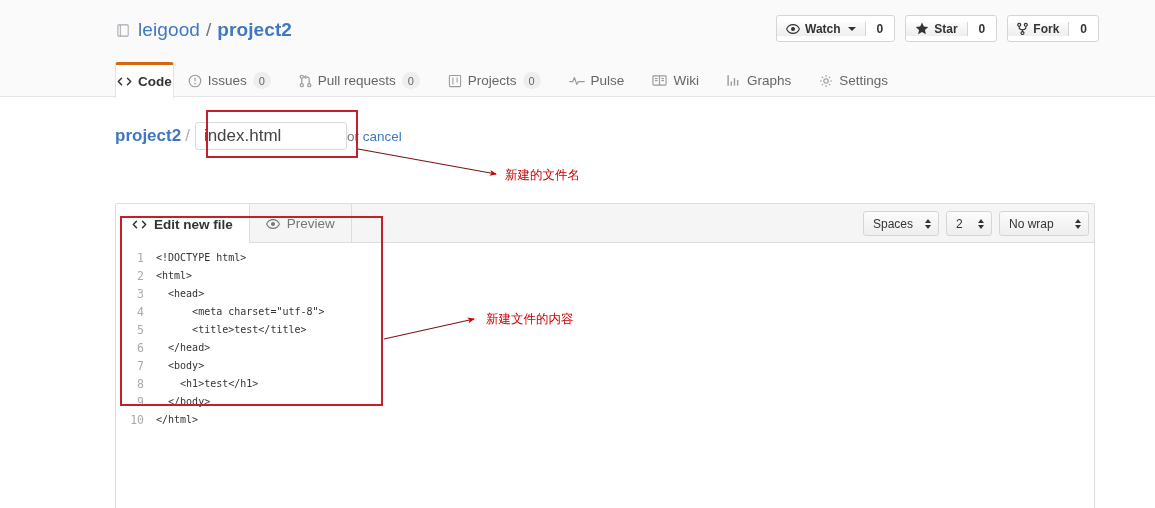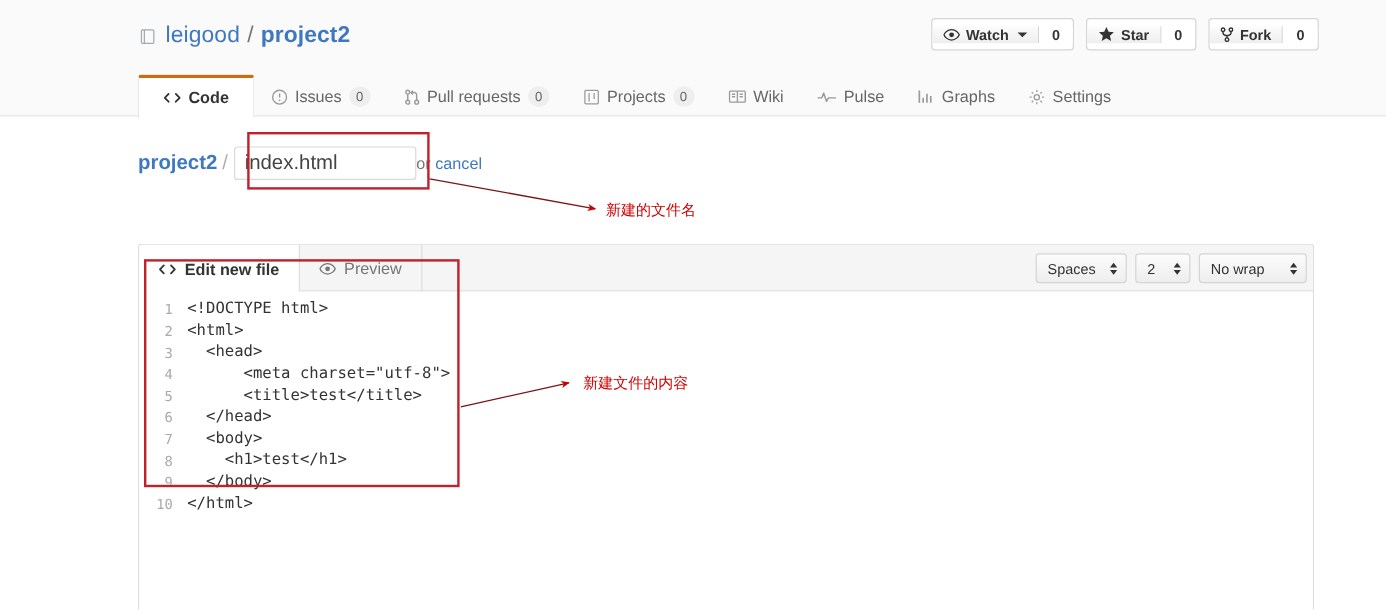--- a/index.html
+++ b/index.html
@@ -121,21 +121,21 @@
   .navtab.active {
     background: #fff;
     color: #333;
     font-weight: bold;
     border: 1px solid #e5e5e5;
     border-bottom: 1px solid #fff;
     border-radius: 3px 3px 0 0;
     border-top: 3px solid #d26911;
     height: 37px;
     margin-bottom: -1px;
-    padding: 0 20px;
+    padding: 0 1px;
   }
   .navtab.active .tab-ico { color: #333; }
   .counter {
     display: inline-flex; align-items: center; justify-content: center;
     min-width: 18px; height: 17px;
     padding: 0 5px;
     background: #eeeeee;
     border-radius: 9px;
     font-size: 11px;
     color: #666;
@@ -282,21 +282,21 @@
   .ln {
     width: 40px;
     text-align: right;
     padding-right: 12px;
     font-size: 11.5px;
     color: #aaaaaa;
     flex: none;
     font-family: "DejaVu Sans Mono", monospace;
   }
   .ctext {
-    font-size: 13px;
+    font-size: 10px;
     color: #333333;
     white-space: pre;
     font-family: "DejaVu Sans Mono", monospace;
   }
 
   
   .hl-box-code {
     position: absolute;
     left: 120px; top: 216px;
     width: 263px; height: 190px;
@@ -432,39 +432,39 @@
           <line x1="5.6" y1="4" x2="5.6" y2="12"></line>
           <line x1="10.4" y1="4" x2="10.4" y2="9.6"></line>
         </svg>
       </span>
       <span>Projects</span>
       <span class="counter">0</span>
     </div>
 
     <div class="navtab">
       <span class="tab-ico">
+        <svg width="16" height="12" viewBox="0 0 17 12" fill="none" stroke="#9a9a9a" stroke-width="1.3" stroke-linecap="round" stroke-linejoin="round">
+          <polyline points="0.8,6.6 4,6.6 5.8,2.4 8.2,9.6 10,6.6 16.2,6.6"></polyline>
+        </svg>
+      </span>
+      <span>Pulse</span>
+    </div>
+
+    <div class="navtab">
+      <span class="tab-ico">
         <svg width="15" height="13" viewBox="0 0 16 13" fill="none" stroke="#9a9a9a" stroke-width="1.2">
           <rect x="1" y="1.6" width="14" height="9.8" rx="0.8"></rect>
           <line x1="8" y1="1.6" x2="8" y2="11.4"></line>
           <line x1="3.2" y1="4.4" x2="6" y2="4.4"></line>
           <line x1="3.2" y1="6.6" x2="6" y2="6.6"></line>
           <line x1="10" y1="4.4" x2="12.8" y2="4.4"></line>
           <line x1="10" y1="6.6" x2="12.8" y2="6.6"></line>
         </svg>
       </span>
       <span>Wiki</span>
-    </div>
-
-    <div class="navtab">
-      <span class="tab-ico">
-        <svg width="16" height="12" viewBox="0 0 17 12" fill="none" stroke="#9a9a9a" stroke-width="1.3" stroke-linecap="round" stroke-linejoin="round">
-          <polyline points="0.8,6.6 4,6.6 5.8,2.4 8.2,9.6 10,6.6 16.2,6.6"></polyline>
-        </svg>
-      </span>
-      <span>Pulse</span>
     </div>
 
     <div class="navtab">
       <span class="tab-ico">
         <svg width="14" height="13" viewBox="0 0 15 13" fill="none" stroke="#9a9a9a" stroke-width="1.5">
           <line x1="1.2" y1="1" x2="1.2" y2="12"></line>
           <line x1="4.6" y1="7.5" x2="4.6" y2="12"></line>
           <line x1="8" y1="4" x2="8" y2="12"></line>
           <line x1="11.4" y1="6" x2="11.4" y2="12"></line>
         </svg>

